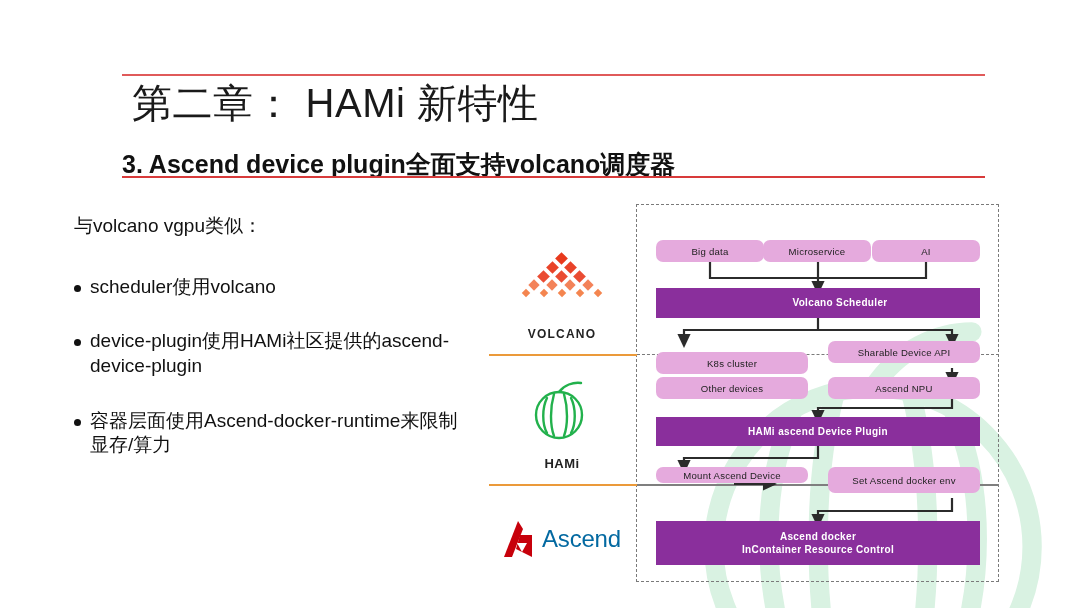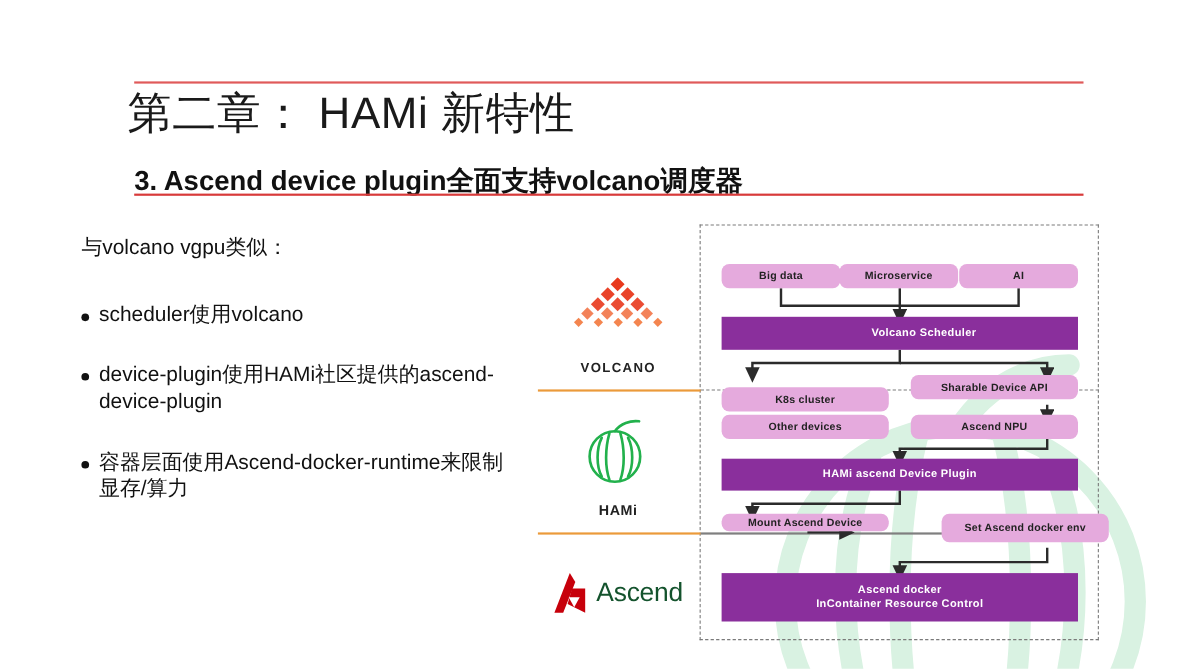--- a/index.html
+++ b/index.html
@@ -14,21 +14,21 @@
     color: #111111;
   }
 
   
   #slide-title-rule-top {
     position: absolute; left: 122px; top: 74px;
     width: 863px; height: 2px;
     background: #e05a5a;
   }
   #slide-title {
-    position: absolute; left: 116px; top: 80px;
+    position: absolute; left: 132px; top: 80px;
     font-size: 40px; font-weight: 400; letter-spacing: 0.5px;
     color: #1a1a1a; white-space: nowrap;
     line-height: 1.15;
   }
   #slide-subtitle {
     position: absolute; left: 122px; top: 148px;
     font-size: 25px; font-weight: 700;
     color: #111111; white-space: nowrap;
   }
   #slide-title-rule-bottom {
@@ -98,21 +98,20 @@
   .logo-caption.hami {
     font-size: 13px; letter-spacing: 0.5px; font-weight: 700;
   }
 
   
   .node {
     position: absolute;
     display: flex; align-items: center; justify-content: center;
     text-align: center;
     box-sizing: border-box;
-    font-weight: bold;
   }
   .node.pink {
     background: #e5aadd;
     border-radius: 7px;
     color: #222;
     font-size: 9.6px;
     letter-spacing: 0.25px;
   }
   .node.purple {
     background: #8a2f9c;
@@ -225,21 +224,21 @@
     </svg>
     <span class="logo-caption hami">HAMi</span>
   </div>
 
   <div class="logo-cell" style="top:300px; height:86px; flex-direction:row;">
     <svg width="34" height="40" viewBox="0 0 34 40">
       <path d="M15 2 L1 38 L9 38 L20 10 Z" fill="#c7000b"></path>
       <path d="M17 16 L29 16 L29 38 L13 30 Z" fill="#c7000b"></path>
       <path d="M14 24 L24 24 L19 33 Z" fill="#ffffff"></path>
     </svg>
-    <span style="font-size:24px; color:#14532d; margin-left:5px; letter-spacing:-0.2px;">Ascend</span>
+    <span style="font-size:24px; color:#0369a1; margin-left:5px; letter-spacing:-0.2px;">Ascend</span>
   </div>
 
   <svg id="connectors" viewBox="0 0 560 390">
     <defs>
       <marker id="arrow" markerWidth="7" markerHeight="7" refX="3.2" refY="3" orient="auto">
         <path d="M0,0 L6.4,3 L0,6 Z" fill="#2b2b2b"></path>
       </marker>
     </defs>
     <g stroke="#2b2b2b" stroke-width="2.2" fill="none">
 
@@ -270,20 +269,20 @@
 
   <div class="node pink" style="left:168px; top:156px; width:152px; height:22px;">K8s cluster</div>
   <div class="node pink" style="left:340px; top:145px; width:152px; height:22px;">Sharable Device API</div>
 
   <div class="node pink" style="left:168px; top:181px; width:152px; height:22px;">Other devices</div>
   <div class="node pink" style="left:340px; top:181px; width:152px; height:22px;">Ascend NPU</div>
 
   <div class="node purple" style="left:168px; top:221px; width:324px; height:29px;">HAMi ascend Device Plugin</div>
 
   <div class="node pink" style="left:168px; top:271px; width:152px; height:16px;">Mount Ascend Device</div>
-  <div class="node pink" style="left:340px; top:271px; width:152px; height:26px;margin-left:28px;">Set Ascend docker env</div>
+  <div class="node pink" style="left:340px; top:271px; width:152px; height:26px;">Set Ascend docker env</div>
 
   <div class="node purple" style="left:168px; top:325px; width:324px; height:44px; flex-direction:column;">
     <span>Ascend docker</span>
     <span>InContainer Resource Control</span>
   </div>
 
 </div>
 
 </body></html>

